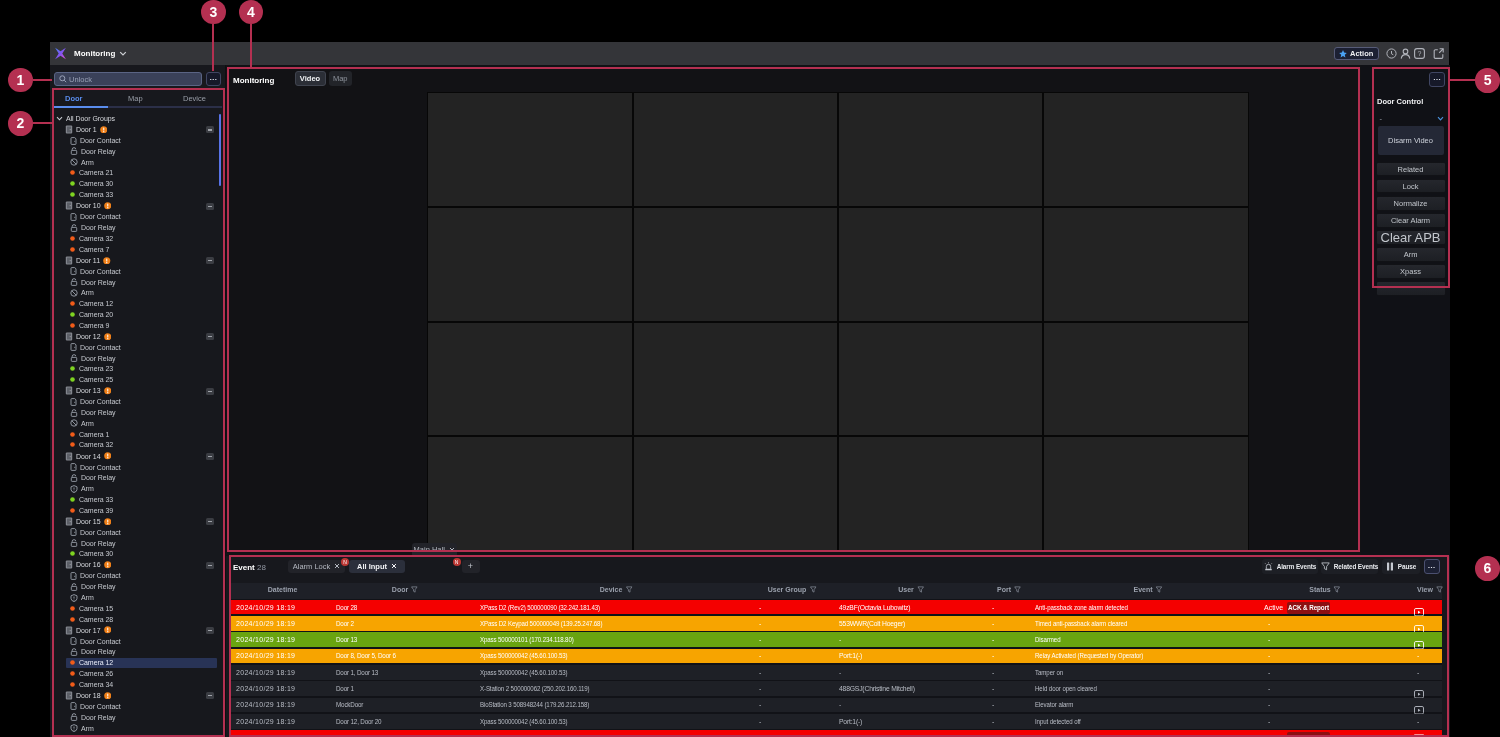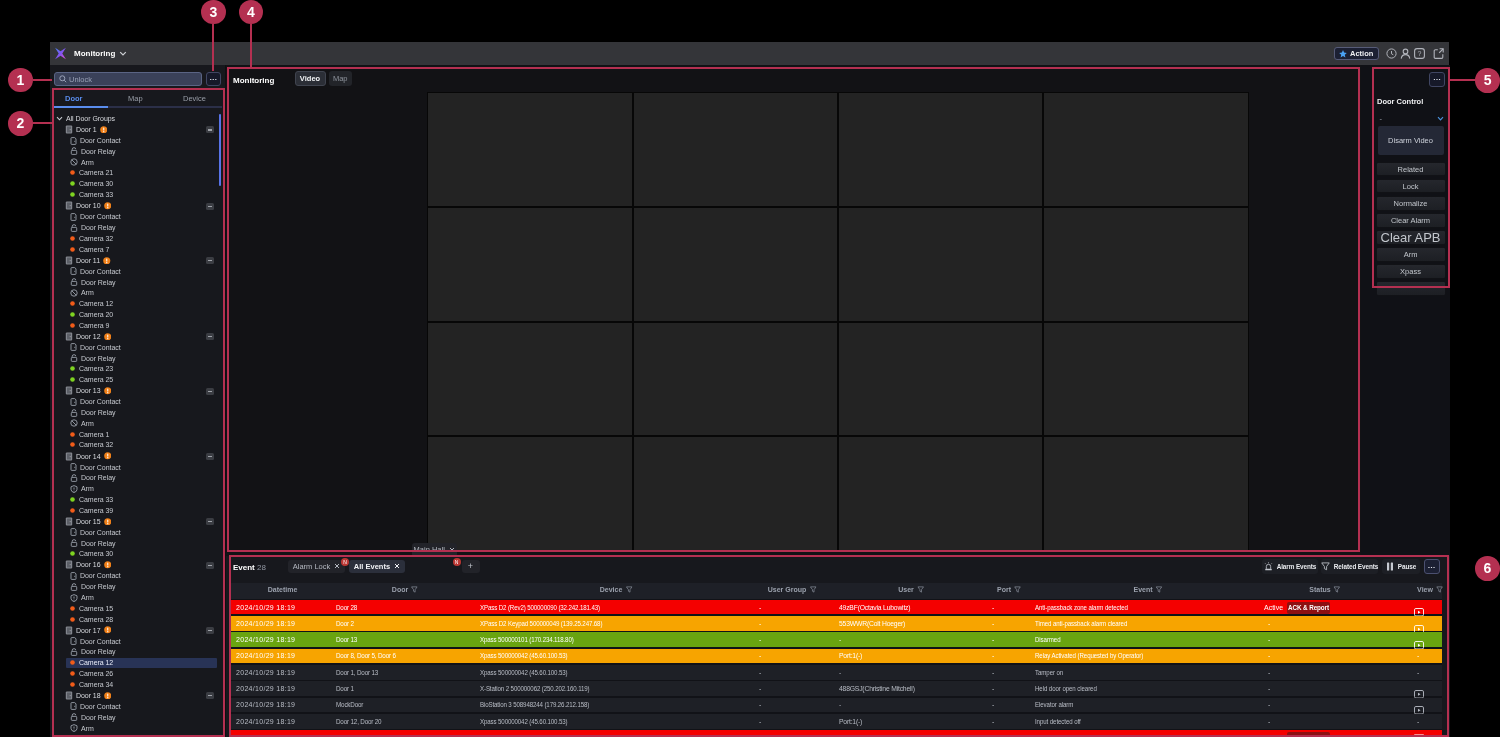--- a/index.html
+++ b/index.html
@@ -594,21 +594,21 @@
 <div class="abs" style="left:226px;top:556px;width:1223.5px;height:181px;background:#17181d;"></div>
 <div class="abs" style="left:233px;top:562.5px;font-size:8px;font-weight:bold;color:#fff;">Event <span style="color:#9298a3;font-weight:normal;">28</span></div>
 <div class="abs" style="left:288.0px;top:559.5px;width:57.0px;height:13.5px;background:#222329;border-radius:3px;display:flex;align-items:center;justify-content:center;gap:4px;">
     <span style="font-size:7.5px;font-weight:normal;color:#b4b8c0;">Alarm Lock</span>
     <svg width="6" height="6" viewBox="0 0 6 6">
       <path d="M1 1 L5 5 M5 1 L1 5" stroke="#b4b8c0" stroke-width="1"></path>
     </svg>
   </div>
 <div class="abs" style="left:341.0px;top:557.5px;width:8px;height:8px;background:#bb3733;border-radius:4px;color:#fff;font-size:5px;text-align:center;line-height:8px;">N</div>
 <div class="abs" style="left:349.0px;top:559.5px;width:56.0px;height:13.5px;background:#2b2f3b;border-radius:3px;display:flex;align-items:center;justify-content:center;gap:4px;">
-    <span style="font-size:7.5px;font-weight:bold;color:#f2f3f6;">All Events</span>
+    <span style="font-size:7.5px;font-weight:bold;color:#f2f3f6;">All Input</span>
     <svg width="6" height="6" viewBox="0 0 6 6">
       <path d="M1 1 L5 5 M5 1 L1 5" stroke="#f2f3f6" stroke-width="1"></path>
     </svg>
   </div>
 <div class="abs" style="left:412.0px;top:543px;width:44.5px;height:13.5px;background:#222329;border-radius:3px;display:flex;align-items:center;justify-content:center;gap:4px;">
     <span style="font-size:7.5px;font-weight:normal;color:#b4b8c0;">Main Hall</span>
     <svg width="6" height="6" viewBox="0 0 6 6">
       <path d="M1 1 L5 5 M5 1 L1 5" stroke="#b4b8c0" stroke-width="1"></path>
     </svg>
   </div>

